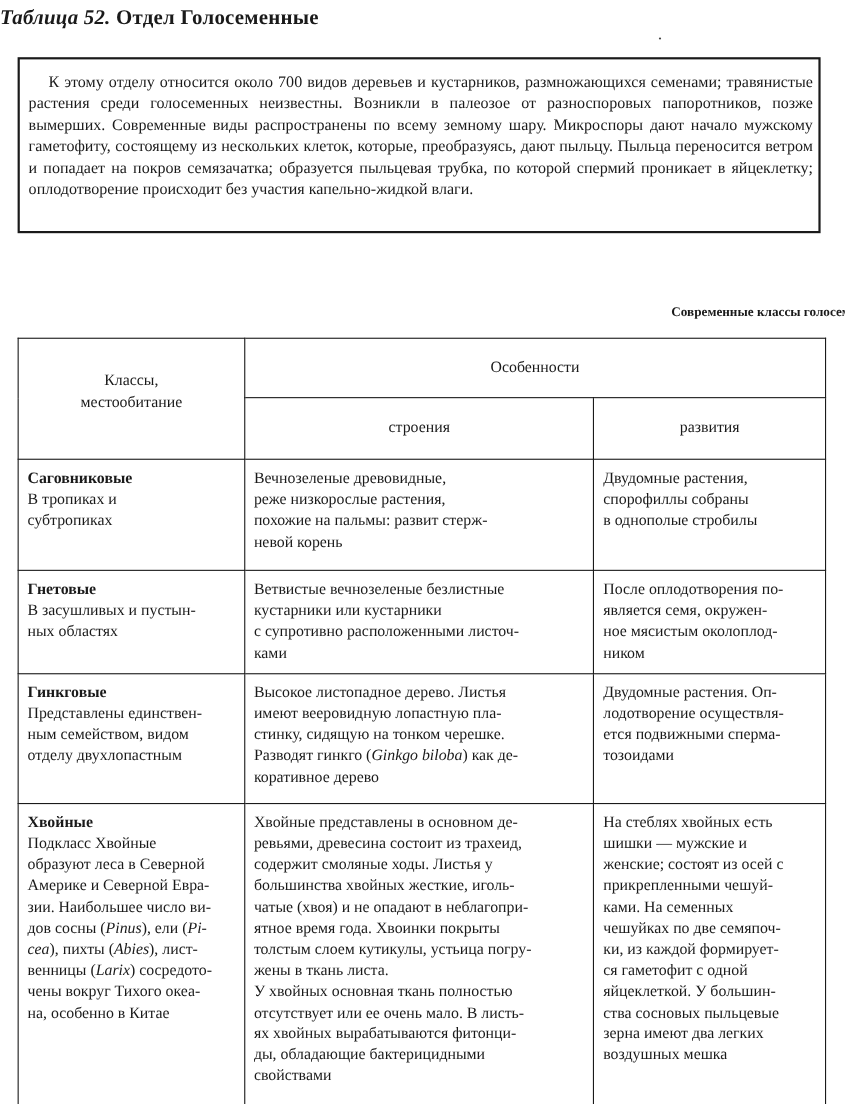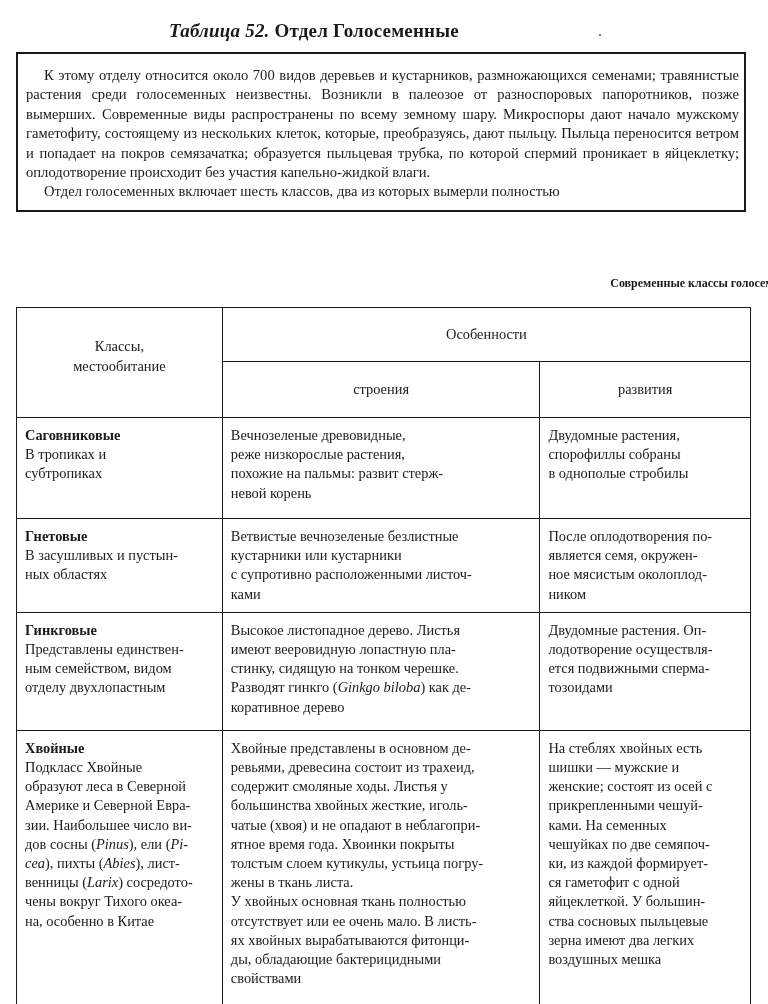--- a/index.html
+++ b/index.html
@@ -10,24 +10,24 @@
     body {
       width: 768px;
       height: 1004px;
       position: relative;
       overflow: hidden;
       font-family: "DejaVu Serif", "Liberation Serif", serif;
       color: #1a1a1a;
     }
     .page-title {
       position: absolute;
-      top: 20px;
+      top: 6px;
       left: 0;
       width: 628px;
-      text-align: center;
+      text-align: left;
       font-family: "Liberation Serif", serif;
       font-size: 19px;
       font-weight: bold;
       letter-spacing: 0.2px;
     }
     .page-title .label {
       font-style: italic;
       font-weight: bold;
     }
     .dot {
@@ -112,21 +112,20 @@
 <body>
 
 <div class="page-title">
   <span class="label">Таблица 52.</span>
   <span>Отдел Голосеменные</span>
 </div>
 <div class="dot"></div>
 
 <div class="intro-box">
   <p>К этому отделу относится около 700 видов деревьев и кустарников, размножающихся семенами; травянистые растения среди голосеменных неизвестны. Возникли в палеозое от разноспоровых папоротников, позже вымерших. Современные виды распространены по всему земному шару. Микроспоры дают начало мужскому гаметофиту, состоящему из нескольких клеток, которые, преобразуясь, дают пыльцу. Пыльца переносится ветром и попадает на покров семязачатка; образуется пыльцевая трубка, по которой спермий проникает в яйцеклетку; оплодотворение происходит без участия капельно-жидкой влаги.</p>
-  <p>Отдел голосеменных включает шесть классов, два из которых вымерли полностью</p>
 </div>
 
 <div class="section-title">Современные классы голосеменных</div>
 
 <table class="classes">
   <tbody>
       <tr>
     <th class="col1 h-classes" rowspan="2">
       <span style="display:inline-block;width:130px;">Классы, местообитание</span>
     </th>

